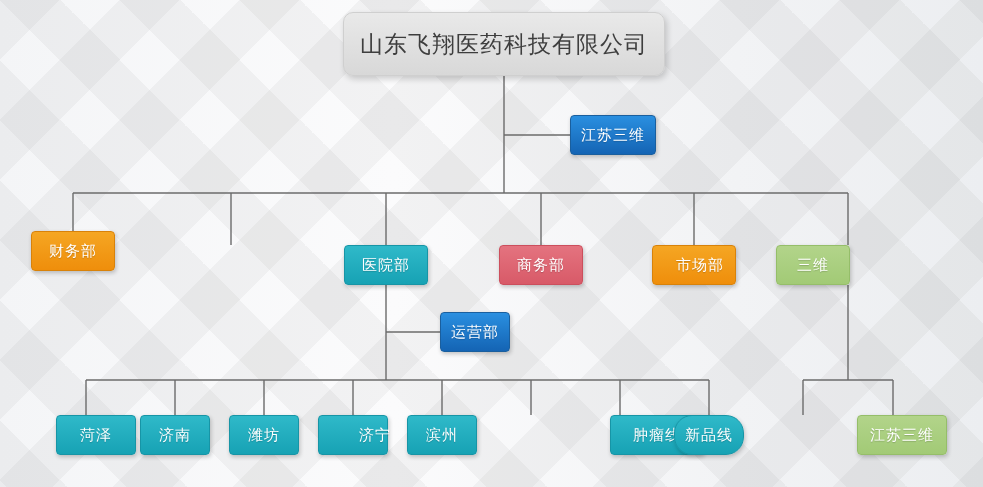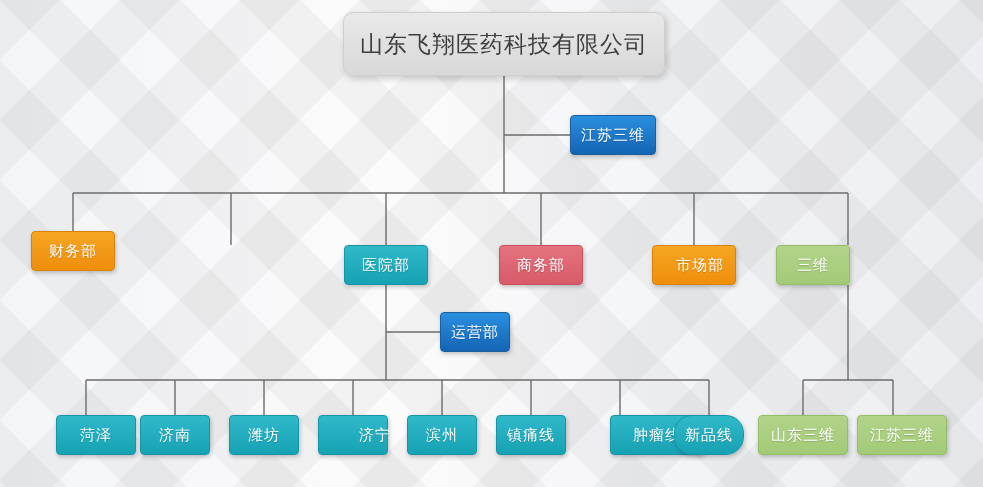--- a/index.html
+++ b/index.html
@@ -100,20 +100,18 @@
   <div class="node sm orange" style="left:652px;top:245px;width:84px;padding-left:12px;">市场部</div>
   <div class="node sm green" style="left:764px;top:245px;width:74px;margin-left:12px;">三维</div>
 
   <div class="node sm blue" style="left:440px;top:312px;width:70px;">运营部</div>
 
   <div class="node sm cyan" style="left:56px;top:415px;width:80px;">菏泽</div>
   <div class="node sm cyan" style="left:140px;top:415px;width:70px;">济南</div>
   <div class="node sm cyan" style="left:229px;top:415px;width:70px;">潍坊</div>
   <div class="node sm cyan" style="left:318px;top:415px;width:70px;padding-left:44px;">济宁</div>
   <div class="node sm cyan" style="left:407px;top:415px;width:70px;">滨州</div>
-  <div class="node sm cyan" style="left:496px;top:415px;width:70px;">镇痛线</div>
   <div class="node sm cyan" style="left:610px;top:415px;width:94px;">肿瘤线</div>
   <div class="node sm cyan" style="left:674px;top:415px;width:70px;border-radius:18px;">新品线</div>
 
-  <div class="node sm green" style="left:758px;top:415px;width:90px;">山东三维</div>
   <div class="node sm green" style="left:857px;top:415px;width:90px;">江苏三维</div>
 
 </div>
 
 </body></html>

